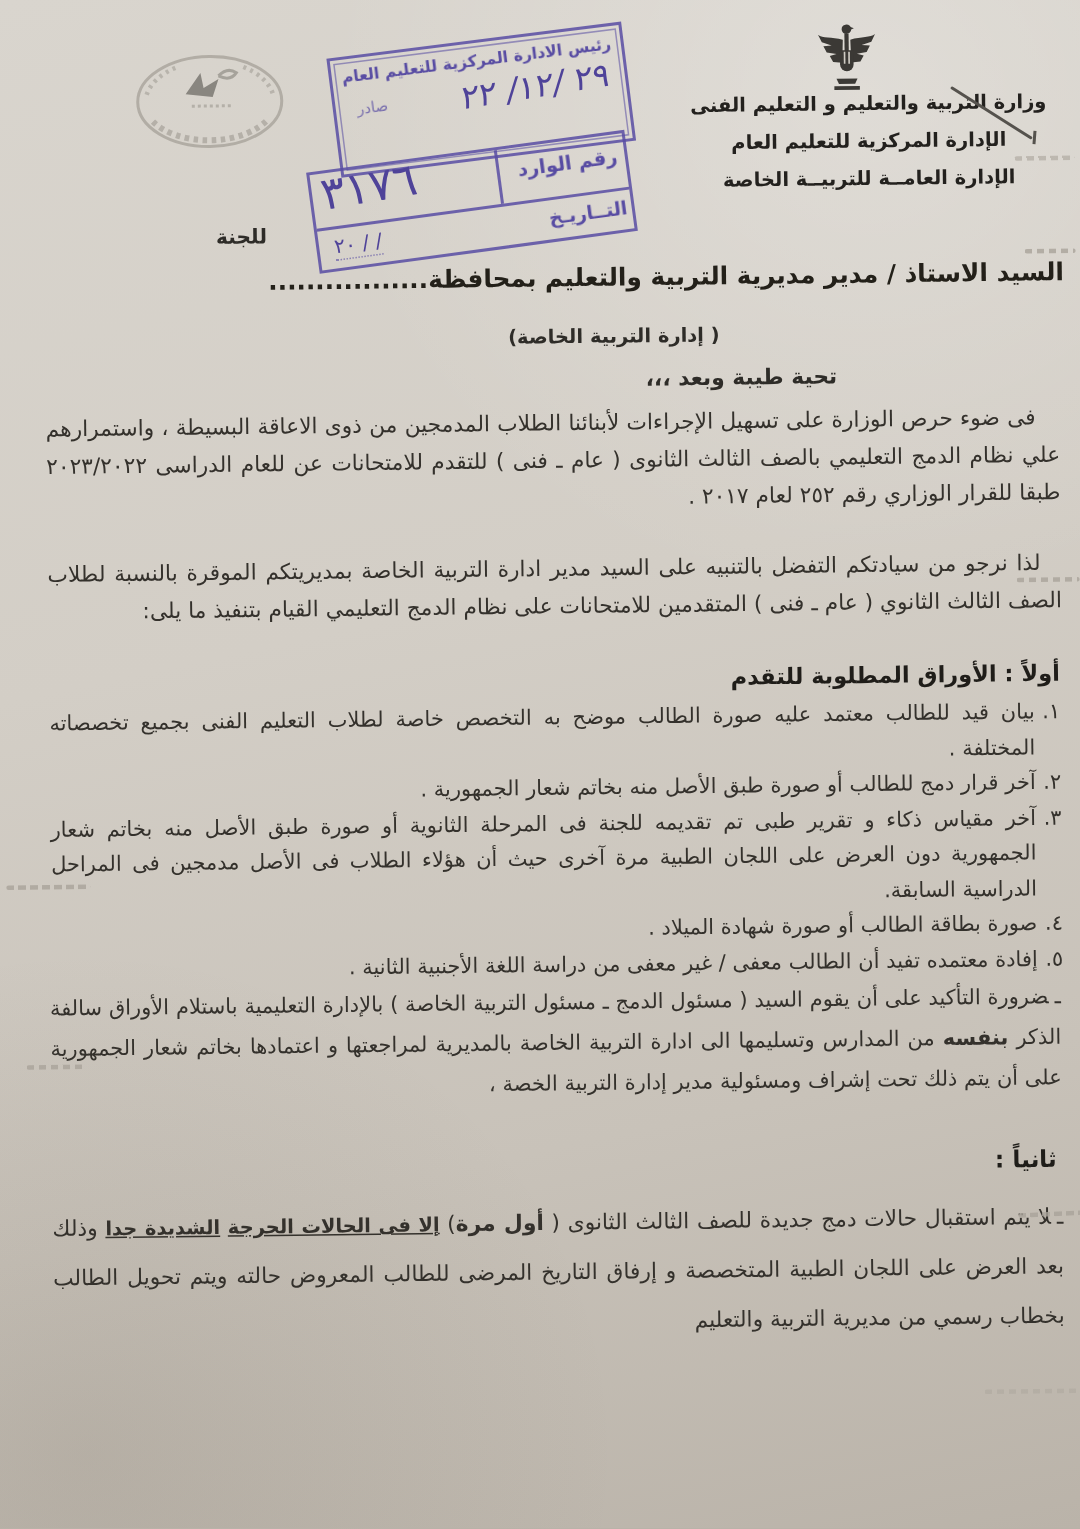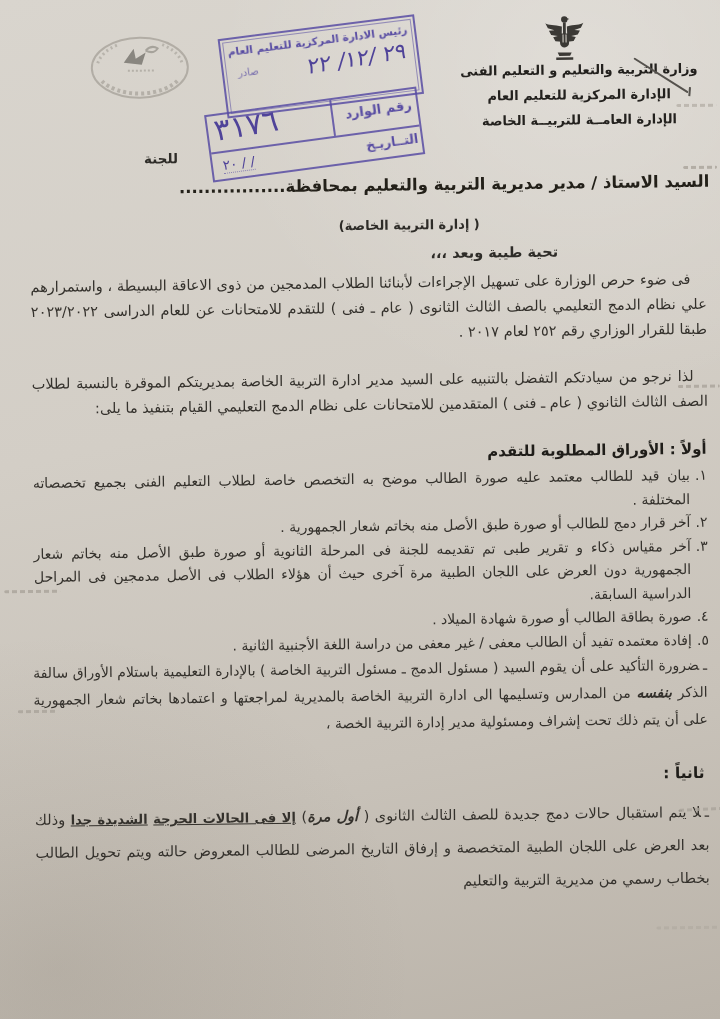--- a/index.html
+++ b/index.html
@@ -12,21 +12,21 @@
     position:relative;width:720px;height:1019px;overflow:hidden;
     background:
       radial-gradient(120% 80% at 80% 6%, rgba(255,255,255,.22), rgba(255,255,255,0) 42%),
       radial-gradient(90% 60% at 8% 95%, rgba(70,60,45,.10), rgba(70,60,45,0) 55%),
       linear-gradient(168deg,#d9d5ce 0%,#d3cec6 40%,#c8c2b9 72%,#bab3a9 100%);
     color:#2e2c28;
   }
   .tilt{position:absolute;inset:0;transform:rotate(-0.7deg);transform-origin:50% 40%;}
   .abs{position:absolute;}
   .rtl{direction:rtl;unicode-bidi:embed;}
-  .bold{font-weight:bold;font-style:italic;}
+  .bold{font-weight:bold;}
 
   
   .oval-logo{left:92px;top:30px;width:104px;height:70px;opacity:.75;}
   .eagle{left:548px;top:17px;}
   .ministry{right:16px;top:60px;width:242px;text-align:center;
     font-weight:bold;font-size:13px;line-height:25px;color:#23211e;
     letter-spacing:.2px;}
   .pen-mark{left:633px;top:78px;width:64px;height:2px;background:#55524d;
     transform:rotate(33deg);border-radius:2px;}
   .pen-mark::after{content:"";position:absolute;right:-2px;top:-5px;width:2px;height:9px;

